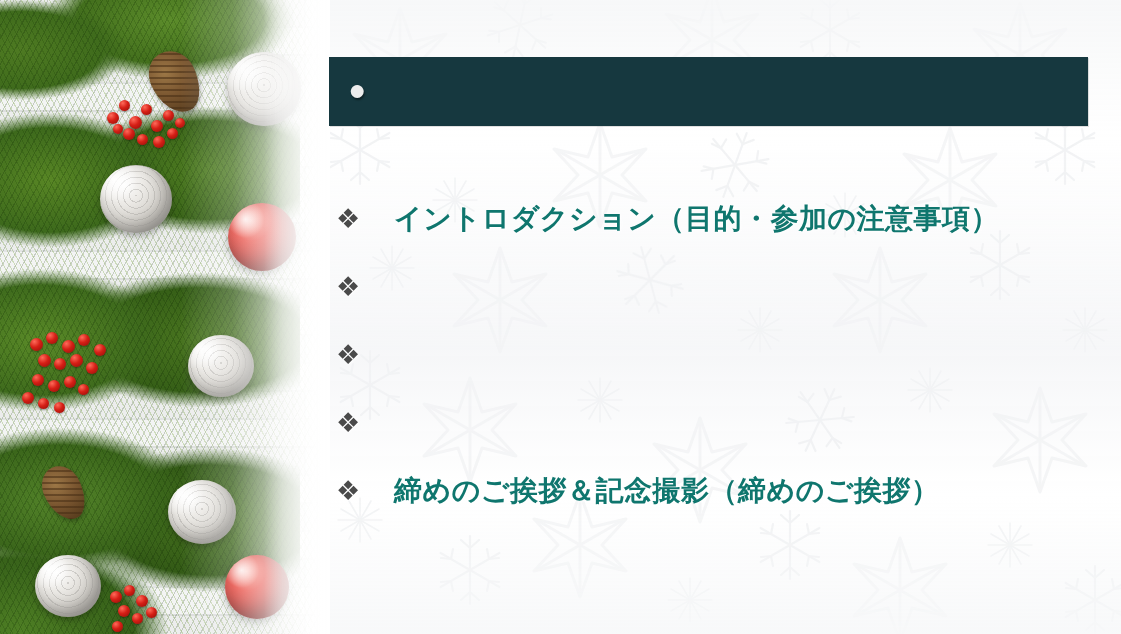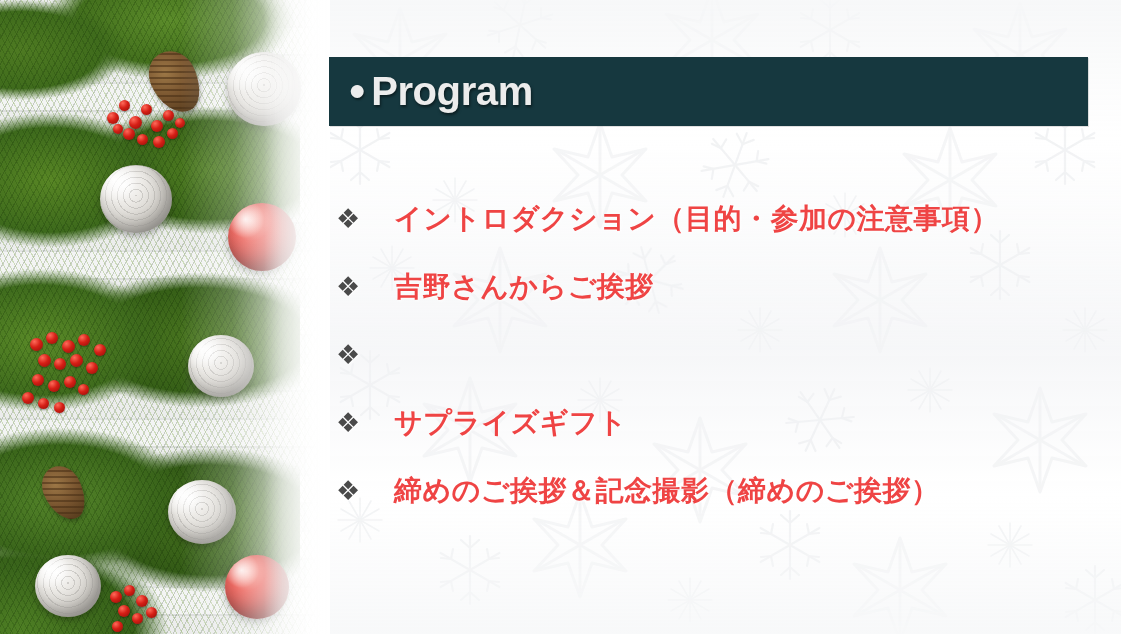--- a/index.html
+++ b/index.html
@@ -210,21 +210,21 @@
   }
   .agenda-marker {
     width: 58px;
     flex: 0 0 58px;
     color: #4a4a4a;
     font-size: 27px;
     line-height: 1;
     text-shadow: 1px 1px 2px rgba(255,255,255,0.9);
   }
   .agenda-label {
-    color: #ef4444;
+    color: #0f766e;
     font-size: 28px;
     font-weight: bold;
     letter-spacing: 0.5px;
     white-space: nowrap;
     text-shadow: 1px 1px 2px rgba(255,255,255,0.85);
   }
 </style>
 </head>
 <body>
 
@@ -375,42 +375,39 @@
       <i style="left:38px; top:22px; width:11px; height:11px;"></i>
       <i style="left:4px;  top:36px; width:11px; height:11px;"></i>
     </div>
 
     <div class="edge-fade"></div>
     <div class="edge-fade soft"></div>
   </div>
 
   <div class="title-band">
     <span class="title-dot">●</span>
-    <span class="title-text">Program</span>
   </div>
 
   <div class="agenda">
 
     <div class="agenda-row">
       <span class="agenda-marker">❖</span>
       <span class="agenda-label">イントロダクション（目的・参加の注意事項）</span>
     </div>
 
     <div class="agenda-row">
       <span class="agenda-marker">❖</span>
-      <span class="agenda-label">吉野さんからご挨拶</span>
     </div>
 
     <div class="agenda-row">
       <span class="agenda-marker">❖</span>
     </div>
 
     <div class="agenda-row">
       <span class="agenda-marker">❖</span>
-      <span class="agenda-label">サプライズギフト</span>
     </div>
 
     <div class="agenda-row">
       <span class="agenda-marker">❖</span>
       <span class="agenda-label">締めのご挨拶＆記念撮影（締めのご挨拶）</span>
     </div>
 
   </div>
 
 </div>

